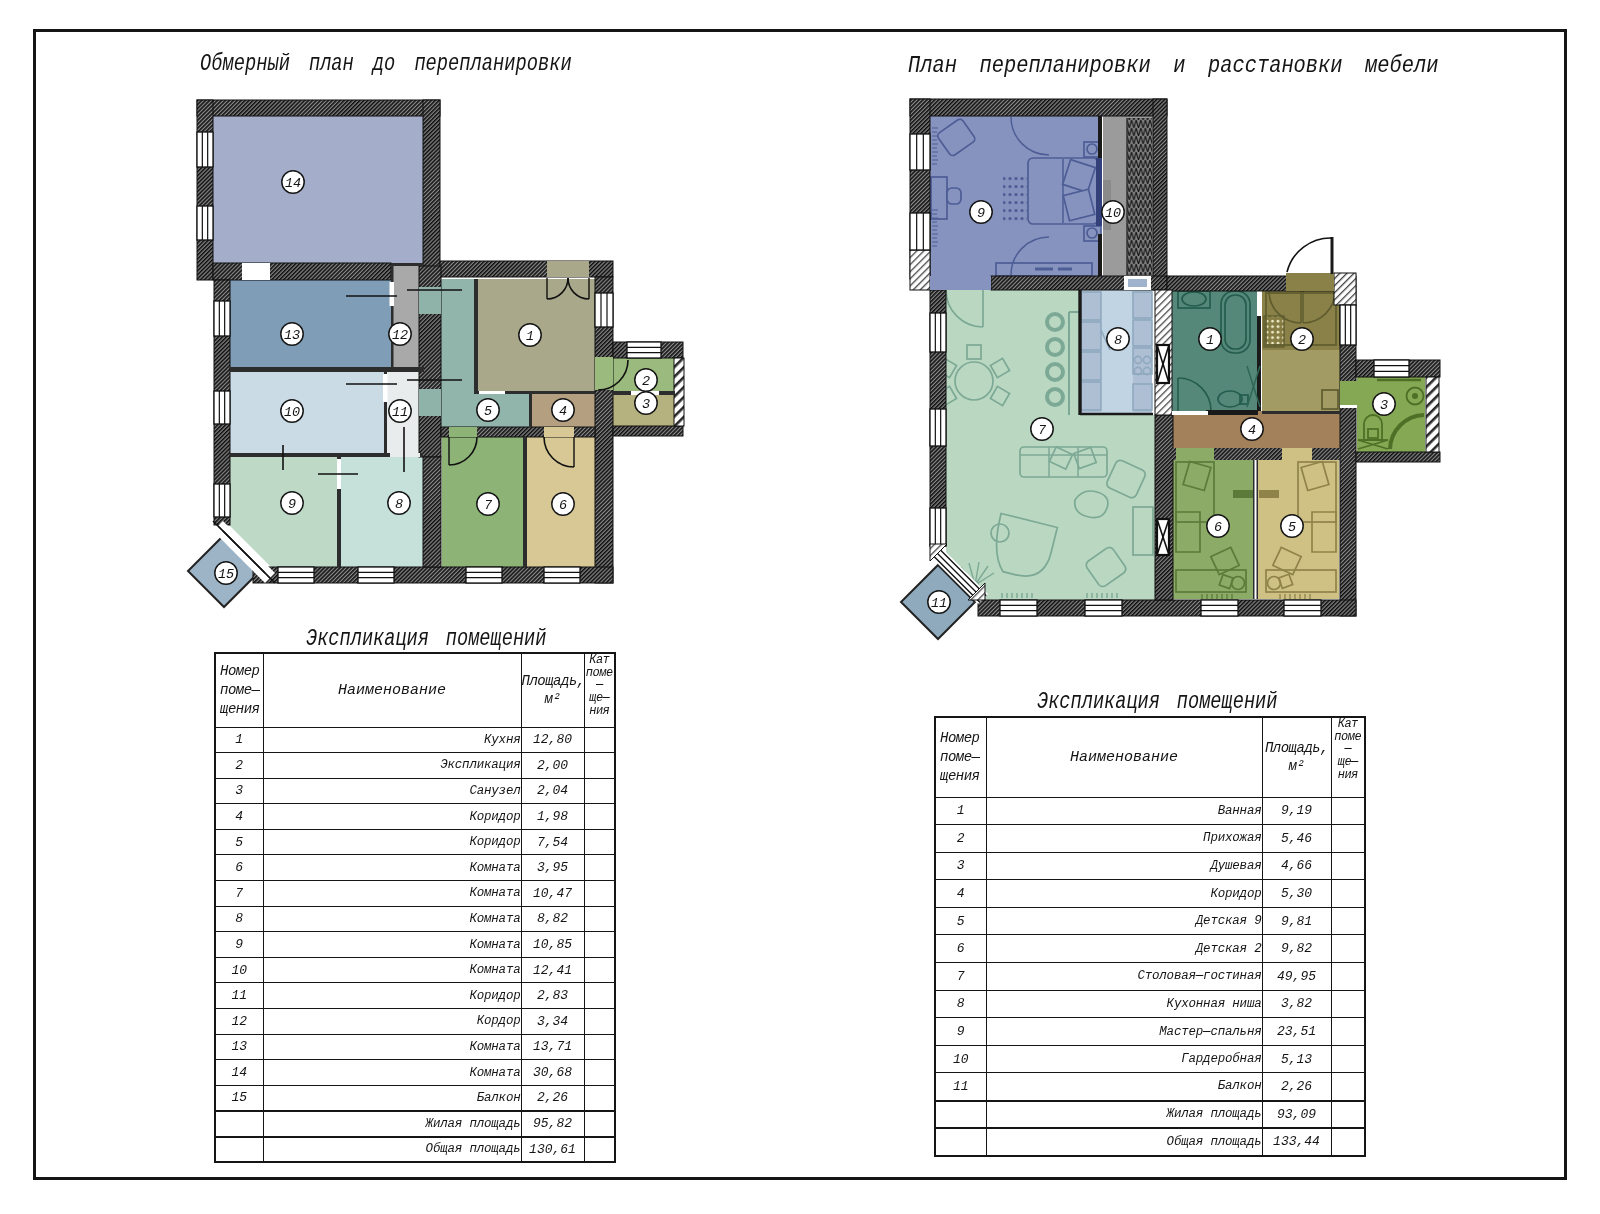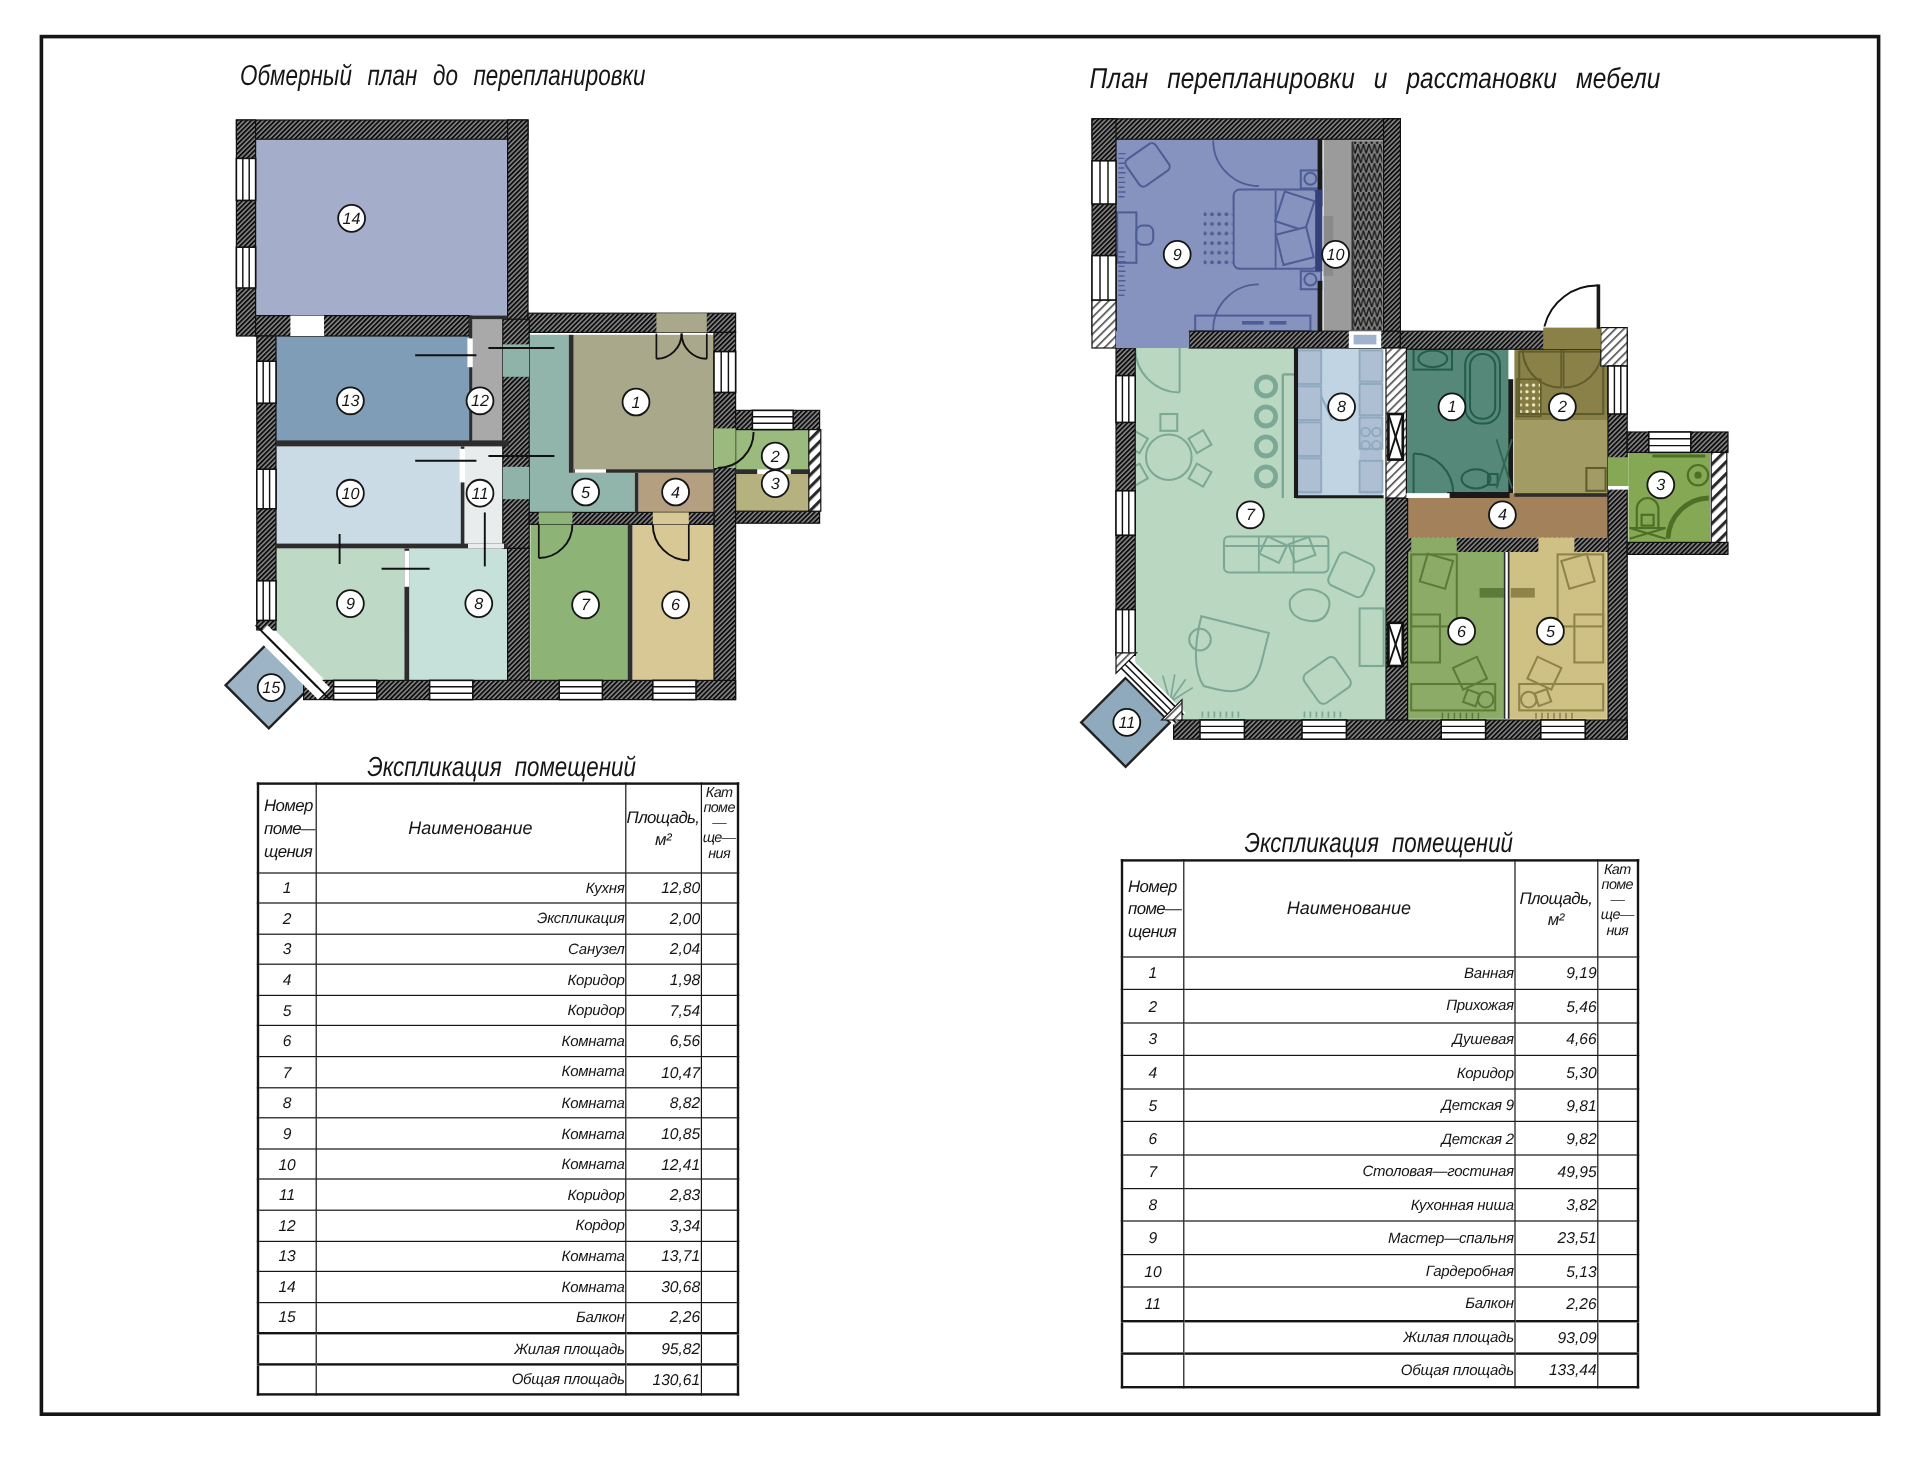--- a/index.html
+++ b/index.html
@@ -1,28 +1,28 @@
 <!DOCTYPE html>
 <html><head><meta charset="utf-8">
 <style>
 html,body{margin:0;padding:0;background:#fff;}
 #page{position:relative;width:1600px;height:1214px;overflow:hidden;
-  font-family:Liberation Sans, sans-serif;color:#111;}
+  font-family:Liberation Mono, monospace;color:#111;}
 .frame{position:absolute;left:33px;top:29px;width:1534px;height:1151px;
   border:3px solid #151515;box-sizing:border-box;}
 .title{position:absolute;font-style:italic;font-size:24px;white-space:nowrap;
   color:#151515;transform-origin:0 0;}
 .ttitle{position:absolute;font-style:italic;font-size:23px;white-space:nowrap;
   word-spacing:7px;color:#151515;transform:scale(0.81,1);transform-origin:0 0;}
 table{border-collapse:collapse;table-layout:fixed;position:absolute;
   font-style:italic;color:#151515;border:2.6px solid #151515;}
 td{border:1.3px solid #151515;padding:0;overflow:hidden;}
 td.n{text-align:center;font-size:13px;}
 td.nm{padding-left:8px;font-size:12.5px;letter-spacing:-0.2px;text-align:right;}
-td.ar{text-align:right;font-size:13px;}
+td.ar{text-align:center;font-size:13px;}
 td.k{}
 </style></head><body>
 <div id="page">
 <div class="frame"></div>
 <div class="title" style="left:200px;top:50px;word-spacing:10px;transform:scale(0.78,1);">Обмерный план до перепланировки</div>
 <div class="title" style="left:908px;top:52px;word-spacing:12px;transform:scale(0.85,1);">План перепланировки и расстановки мебели</div>
 <div class="ttitle" style="left:306px;top:626px;">Экспликация помещений</div>
 <div class="ttitle" style="left:1037px;top:689px;">Экспликация помещений</div>
 <svg width="1600" height="1214" viewBox="0 0 1600 1214" style="position:absolute;left:0;top:0">
 <defs>
@@ -463,21 +463,21 @@
         </tr>
 <tr style="height:25.6px">
           <td class="n">5</td>
           <td class="nm">Коридор</td>
           <td class="ar">7,54</td>
           <td class="k"></td>
         </tr>
 <tr style="height:25.6px">
           <td class="n">6</td>
           <td class="nm">Комната</td>
-          <td class="ar">6,56</td>
+          <td class="ar">3,95</td>
           <td class="k"></td>
         </tr>
 <tr style="height:25.6px">
           <td class="n">7</td>
           <td class="nm">Комната</td>
           <td class="ar">10,47</td>
           <td class="k"></td>
         </tr>
 <tr style="height:25.6px">
           <td class="n">8</td>

